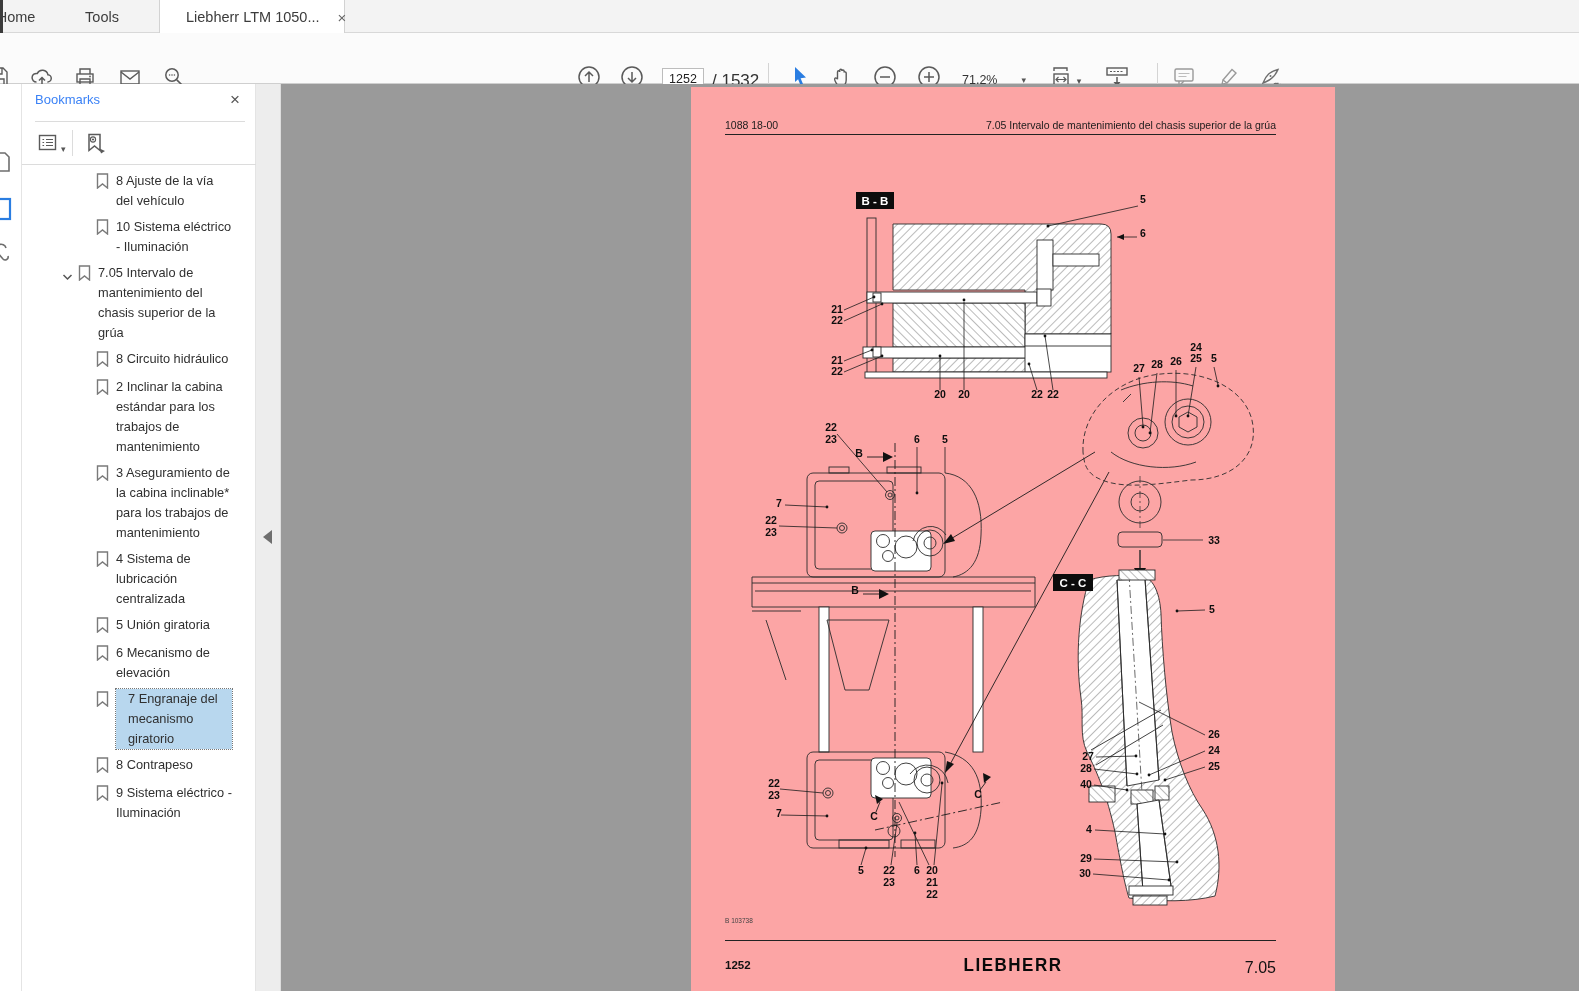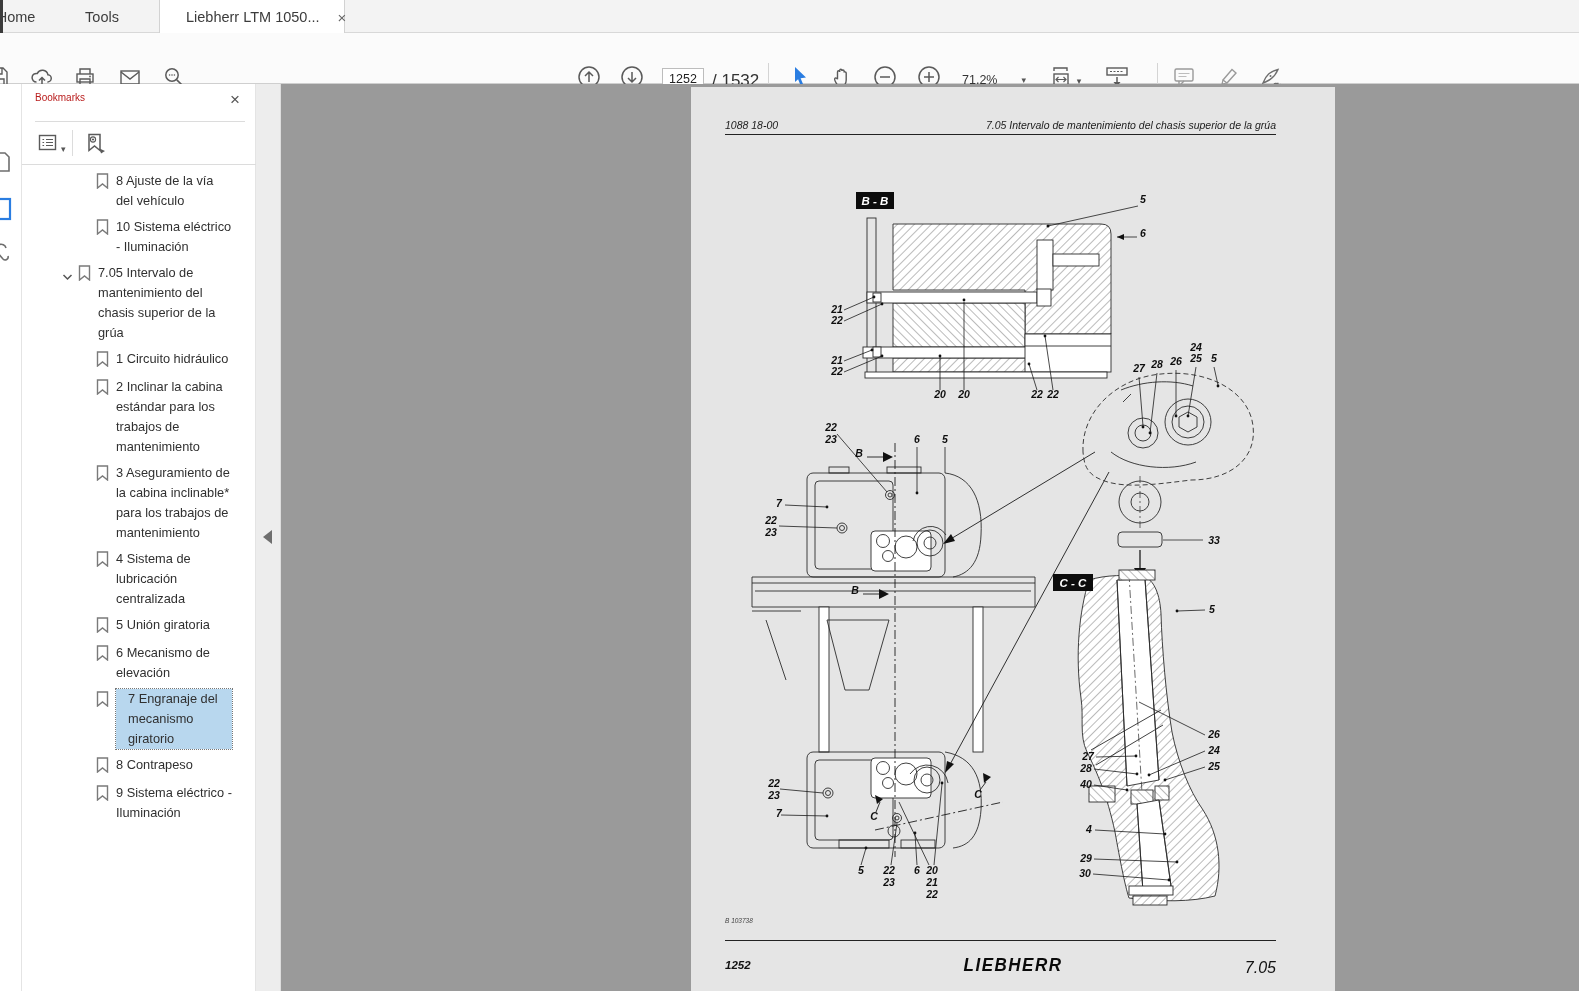--- a/index.html
+++ b/index.html
@@ -36,21 +36,21 @@
   .caret { font-size:9px; color:#555; }
 
   
   .main { position:absolute; left:0; top:84px; width:1579px; height:907px; display:flex; }
 
   .rail { width:22px; background:#fff; border-right:1px solid #e4e4e4; position:relative; overflow:hidden; }
   .rail .ric { position:absolute; left:-10px; }
 
   .sidebar { width:234px; background:#fff; position:relative; border-right:1px solid #e4e4e4; }
   .sb-head { position:absolute; left:0; top:0; width:234px; height:38px; }
-  .sb-title { position:absolute; left:13px; top:8px; font-size:10px; color:#b91c1c; }
+  .sb-title { position:absolute; left:13px; top:8px; font-size:13px; color:#3b82f6; }
   .sb-close { position:absolute; right:16px; top:6px; font-size:17px; color:#555; }
   .sb-rule1 { position:absolute; left:13px; top:37px; width:210px; height:1px; background:#dcdcdc; }
   .sb-tools { position:absolute; left:0; top:38px; width:234px; height:42px; }
   .sb-tools .tico { position:absolute; top:10px; }
   .sb-vdiv { position:absolute; left:50px; top:8px; width:1px; height:26px; background:#dcdcdc; }
   .sb-rule2 { position:absolute; left:0; top:80px; width:234px; height:1px; background:#dcdcdc; }
 
   .bm-list { position:absolute; left:0; top:81px; width:218px; height:826px; overflow:hidden;
              padding-top:6px; }
   .bm-row { display:flex; align-items:flex-start; margin-bottom:6px; }
@@ -71,21 +71,21 @@
               border:1px solid #bdbdbd; }
   .sb-thumb i { display:block; height:1px; background:#9a9a9a; margin:2px 2px 0 2px; }
   .sb-thumb i:first-child { margin-top:13px; }
 
   .collapse { width:25px; background:#ededed; border-right:1px solid #dddddd; position:relative; }
   .collapse .tri { position:absolute; left:7px; top:446px; width:0; height:0;
                    border-top:7px solid transparent; border-bottom:7px solid transparent;
                    border-right:9px solid #6e6e6e; }
 
   .docarea { flex:1; background:#9a9a9a; position:relative; overflow:hidden; }
-  .page { position:absolute; left:410px; top:3px; width:644px; height:904px; background:#e5e5e5;font-style:italic; }
+  .page { position:absolute; left:410px; top:3px; width:644px; height:904px; background:#fca5a5; }
 
   .pg-head-l { position:absolute; left:34px; top:32px; font-size:10.5px; color:#1b1b1b; }
   .pg-head-r { position:absolute; right:59px; top:32px; font-size:10.5px; color:#1b1b1b; }
   .pg-head-rule { position:absolute; left:34px; top:47px; width:551px; height:1px; background:#222; }
   .figref { position:absolute; left:34px; top:830px; font-size:6.5px; color:#444; }
   .pg-foot-rule { position:absolute; left:34px; top:853px; width:551px; height:1px; background:#222; }
   .pg-foot-page { position:absolute; left:34px; top:872px; font-size:11.5px; font-weight:bold; color:#111; }
   .brand { position:absolute; left:0; right:0; top:869px; text-align:center; font-size:17px;
            font-weight:800; letter-spacing:1.5px; color:#0a0a0a; transform:scaleY(1.08); }
   .pg-foot-sec { position:absolute; right:59px; top:872px; font-size:16px; color:#111; }
@@ -297,21 +297,21 @@
               </svg></span>
             <span class="bico"><svg width="13" height="16" viewBox="0 0 13 16">
                 <path d="M1.5,1 h10 v14 l-5,-4 -5,4 z" fill="none" stroke="#7a7a7a" stroke-width="1.4"></path>
               </svg></span>
             <div class="bm-label">7.05 Intervalo de mantenimiento del chasis superior de la grúa</div>
           </div>
           <div class="bm-row lvl1">
             <span class="bico"><svg width="13" height="16" viewBox="0 0 13 16">
                 <path d="M1.5,1 h10 v14 l-5,-4 -5,4 z" fill="none" stroke="#7a7a7a" stroke-width="1.4"></path>
               </svg></span>
-            <div class="bm-label">1 Circuito hidráulico</div>
+            <div class="bm-label">8 Circuito hidráulico</div>
           </div>
           <div class="bm-row lvl1">
             <span class="bico"><svg width="13" height="16" viewBox="0 0 13 16">
                 <path d="M1.5,1 h10 v14 l-5,-4 -5,4 z" fill="none" stroke="#7a7a7a" stroke-width="1.4"></path>
               </svg></span>
             <div class="bm-label">2 Inclinar la cabina estándar para los trabajos de mantenimiento</div>
           </div>
           <div class="bm-row lvl1">
             <span class="bico"><svg width="13" height="16" viewBox="0 0 13 16">
                 <path d="M1.5,1 h10 v14 l-5,-4 -5,4 z" fill="none" stroke="#7a7a7a" stroke-width="1.4"></path>

